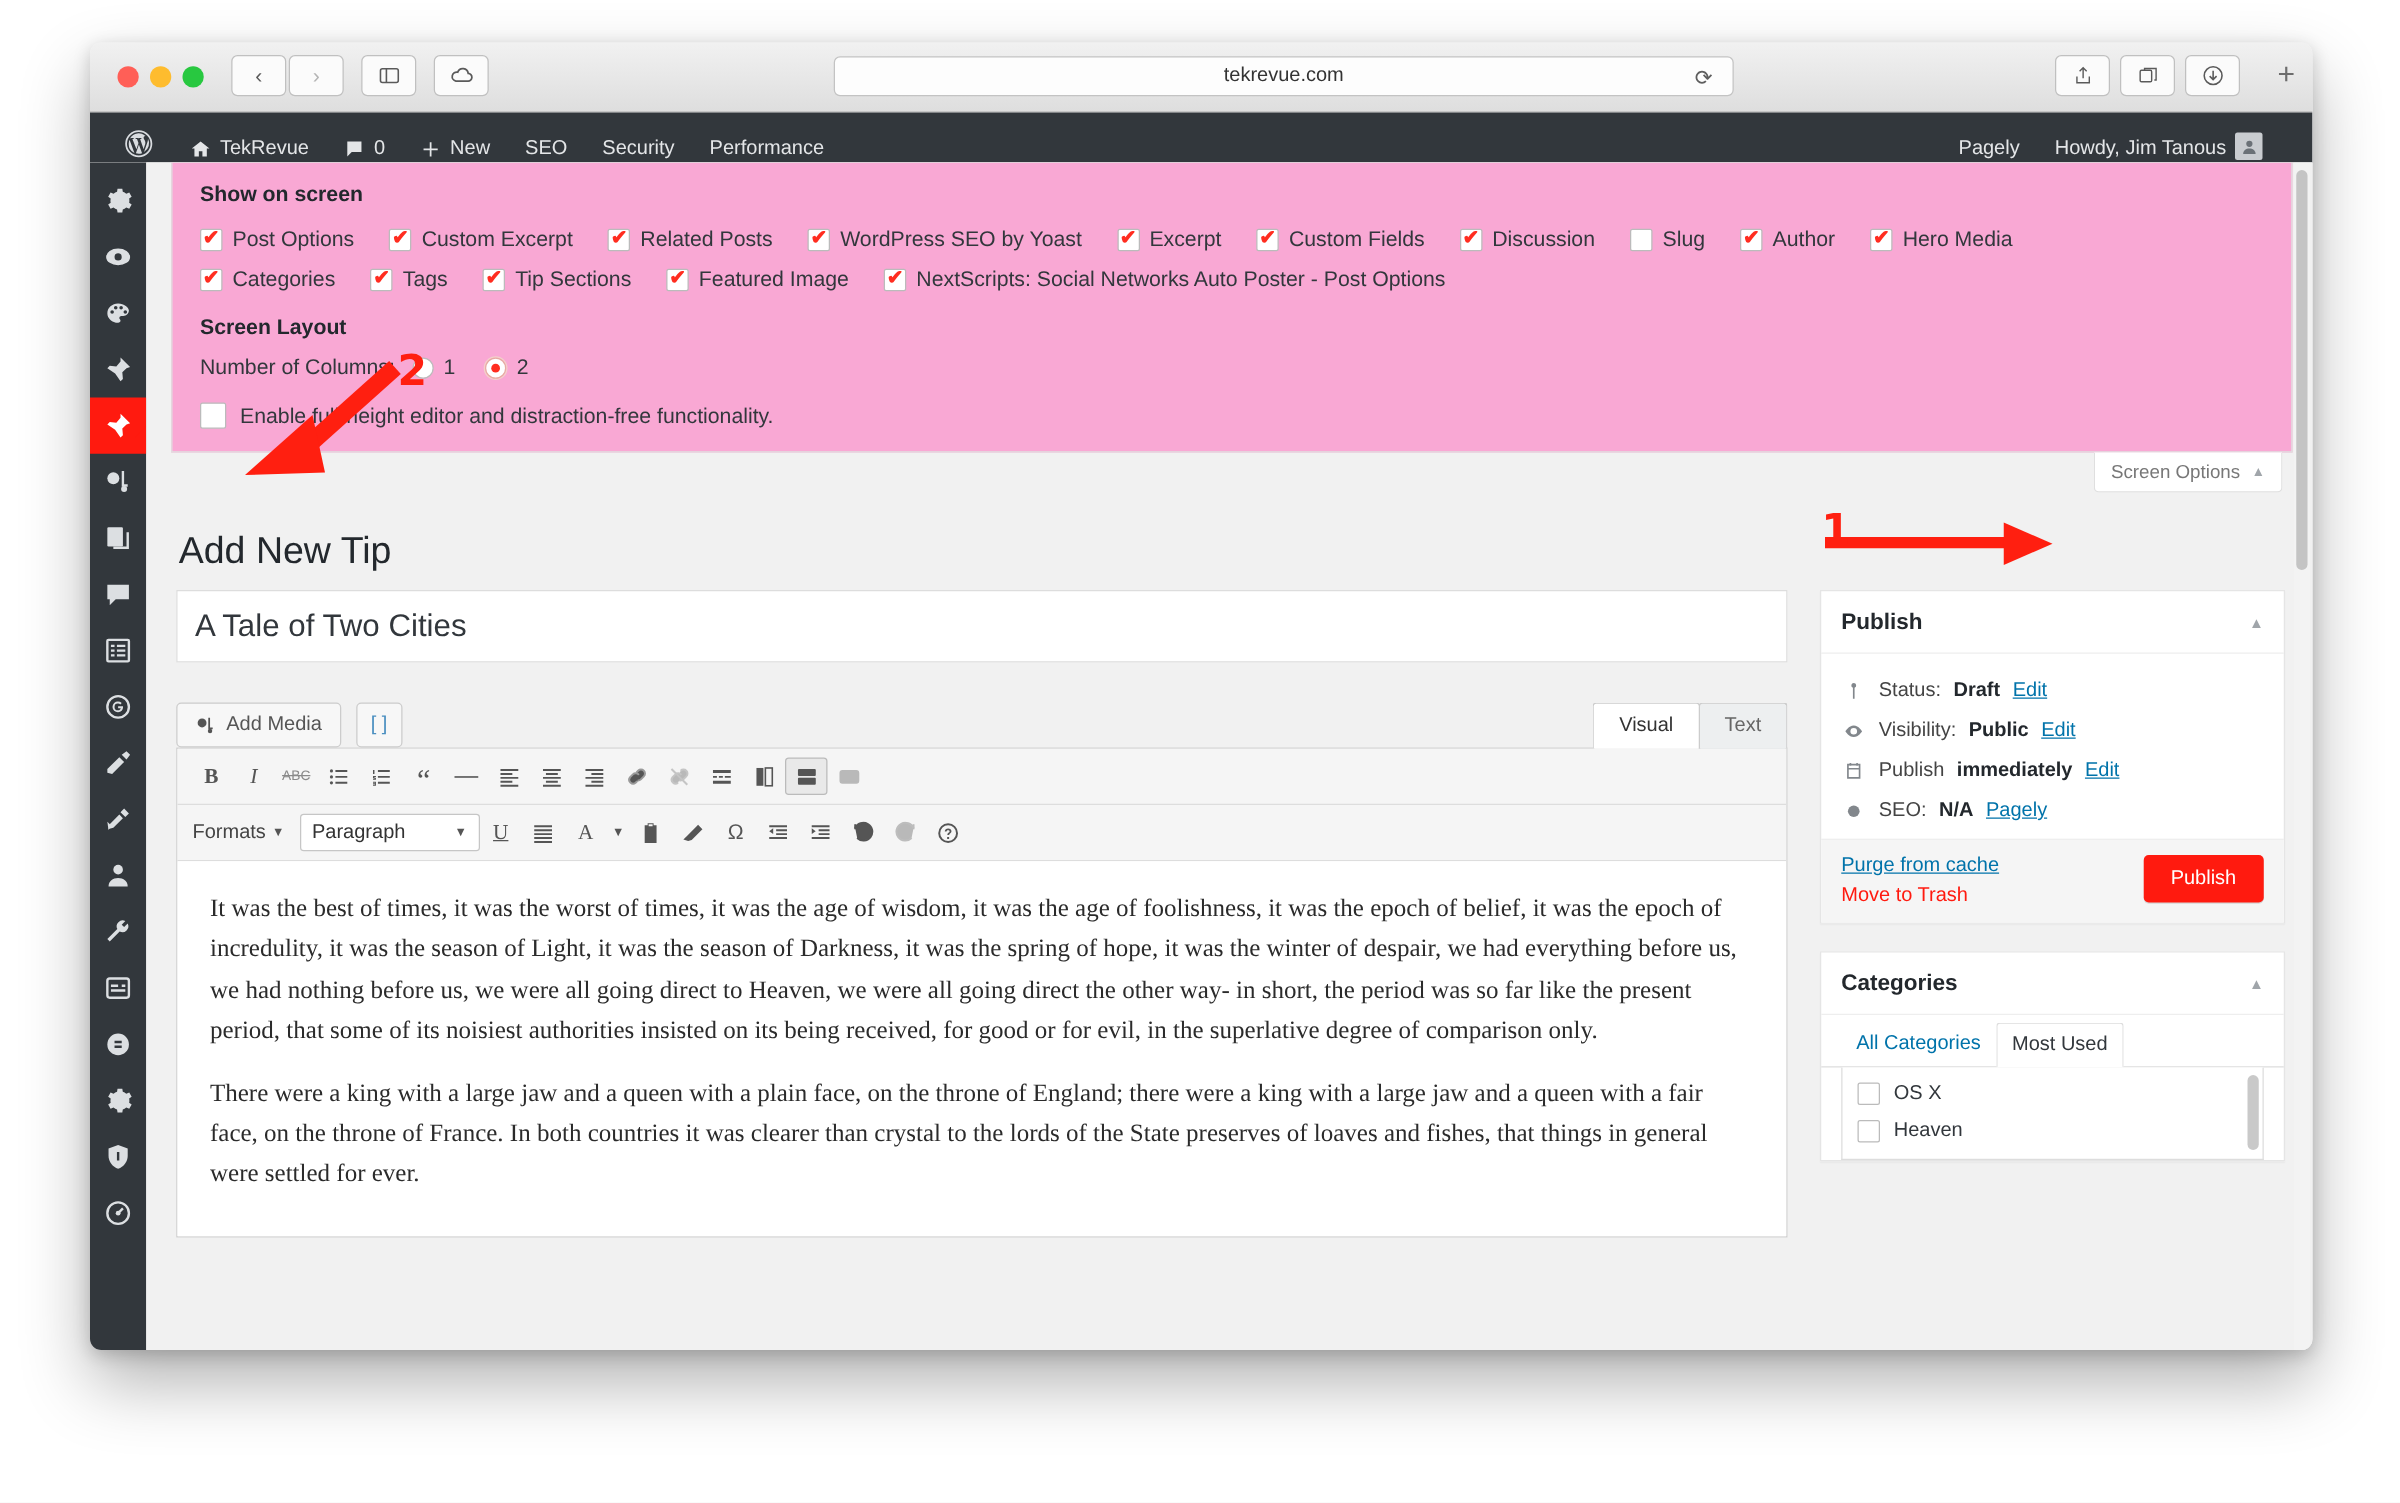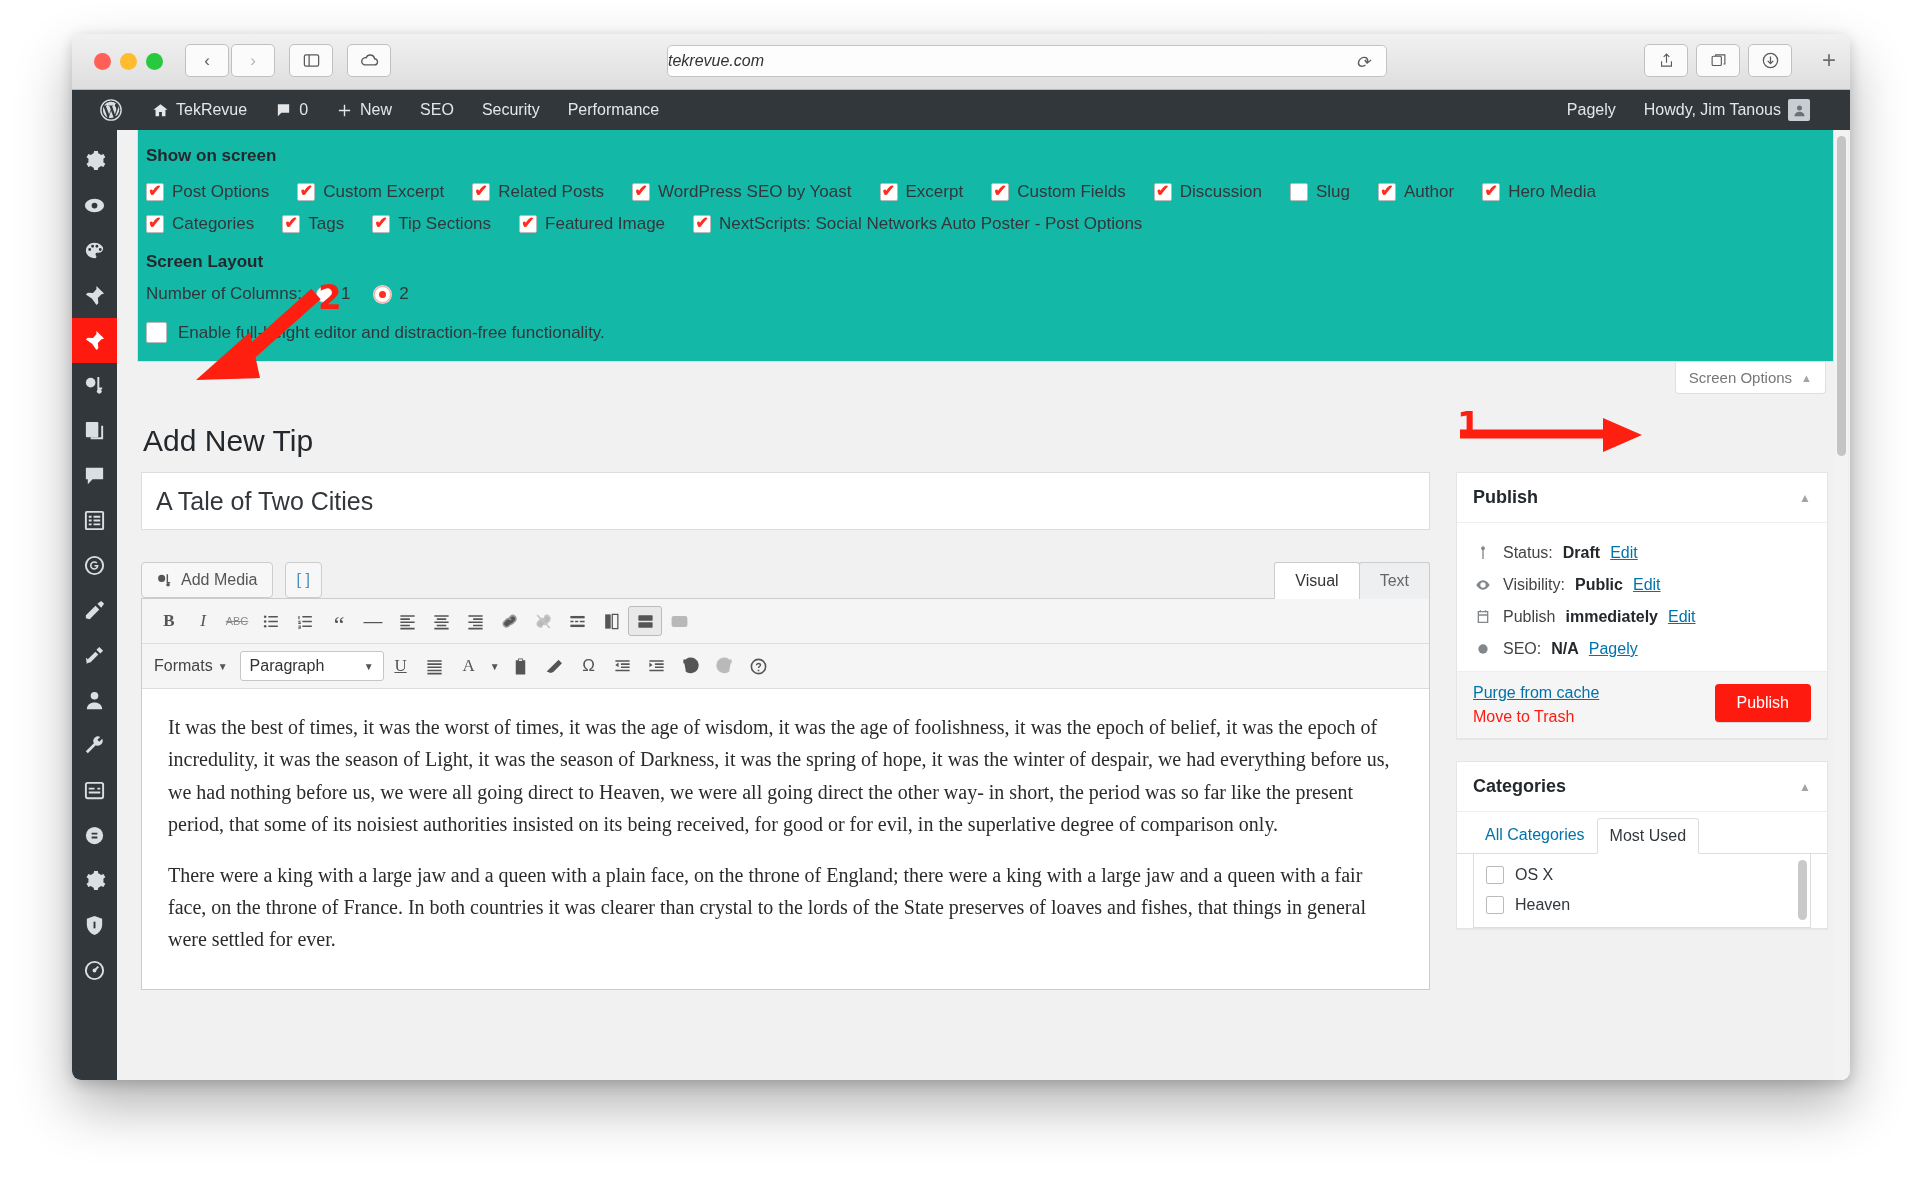--- a/index.html
+++ b/index.html
@@ -40,36 +40,36 @@
     border-radius:5px; display:flex; align-items:center; justify-content:center;
     color:#5a5a5a; font-size:17px; line-height:1;
   }
   .cbtn + .cbtn { margin-left:-1px; }
   .cbtn.sep { margin-left:11px; }
   .cbtn.dim { color:#b4b4b4; }
 
   .urlbar {
     position:absolute; left:595px; top:11px; width:720px; height:32px;
     background:#fdfdfd; border:1px solid #c3c3c3; border-radius:5px;
-    display:flex; align-items:center; justify-content:flex-start;font-style:italic;
+    display:flex; align-items:center; justify-content:center;
   }
   .urlbar .url { font-size:16px; color:#333; }
   .urlbar .reload { position:absolute; right:16px; top:6px; color:#5e5e5e; font-size:17px; }
 
   .rightbtns { position:absolute; right:58px; top:10px; display:flex; gap:9px; }
   .plus { position:absolute; right:14px; top:14px; color:#6d6d6d; font-size:24px; line-height:1; }
 
   
   .adminbar {
     position:relative; height:40px; background:#32373c;
     color:#eee; font-size:16px; display:flex; align-items:center;
   }
   .ab-left { display:flex; align-items:center; gap:0; padding-left:12px; }
   .ab-item {
-    display:flex; align-items:center; gap:7px;
+    display:flex; align-items:flex-end; gap:7px;
     padding:0 14px; height:36px; color:#e4e6e8; white-space:nowrap;
   }
   .ab-right { position:absolute; right:26px; top:0; height:40px; display:flex; align-items:center; gap:0; }
   .ab-avatar { width:22px; height:22px; background:#c9ccd0; border-radius:2px; display:flex; align-items:center; justify-content:center; }
   .ab-avatar svg { width:15px; height:15px; fill:#6b7177; }
   .wpglyph { width:26px; height:26px; fill:#d9dce0; }
 
   
   .wpbody { position:relative; height:950px; display:flex; background:#f1f1f1; }
 
@@ -86,22 +86,22 @@
   .am-item.current:after {
     content:""; position:absolute; right:-9px; top:50%; transform:translateY(-50%);
     border:9px solid transparent; border-left-color:#ff1a0f;
   }
 
   
   .content { flex:1; position:relative; background:#f1f1f1; overflow:hidden; }
 
   
   .sopanel {
-    background:#14b8a6; border:1px solid #dfdfdf; border-top:0;
-    margin:0 16px 0 20px; padding:16px 22px 18px 8px;
+    background:#f9a8d4; border:1px solid #dfdfdf; border-top:0;
+    margin:0 16px 0 20px; padding:16px 22px 18px 22px;
   }
   .so-title { font-size:17px; font-weight:bold; color:#23282d; margin-bottom:16px; }
   .so-row { display:flex; align-items:center; flex-wrap:nowrap; gap:0; margin-bottom:12px; }
   .so-lbl { font-size:17px; color:#32373c; margin-right:28px; white-space:nowrap; display:flex; align-items:center; gap:8px; }
   .cbx {
     width:18px; height:18px; border:1px solid #bbb; background:#fff; border-radius:2px;
     display:inline-flex; align-items:center; justify-content:center; flex:0 0 18px;
   }
   .cbx.on { background:#fff; }
   .cbx.on:after {

